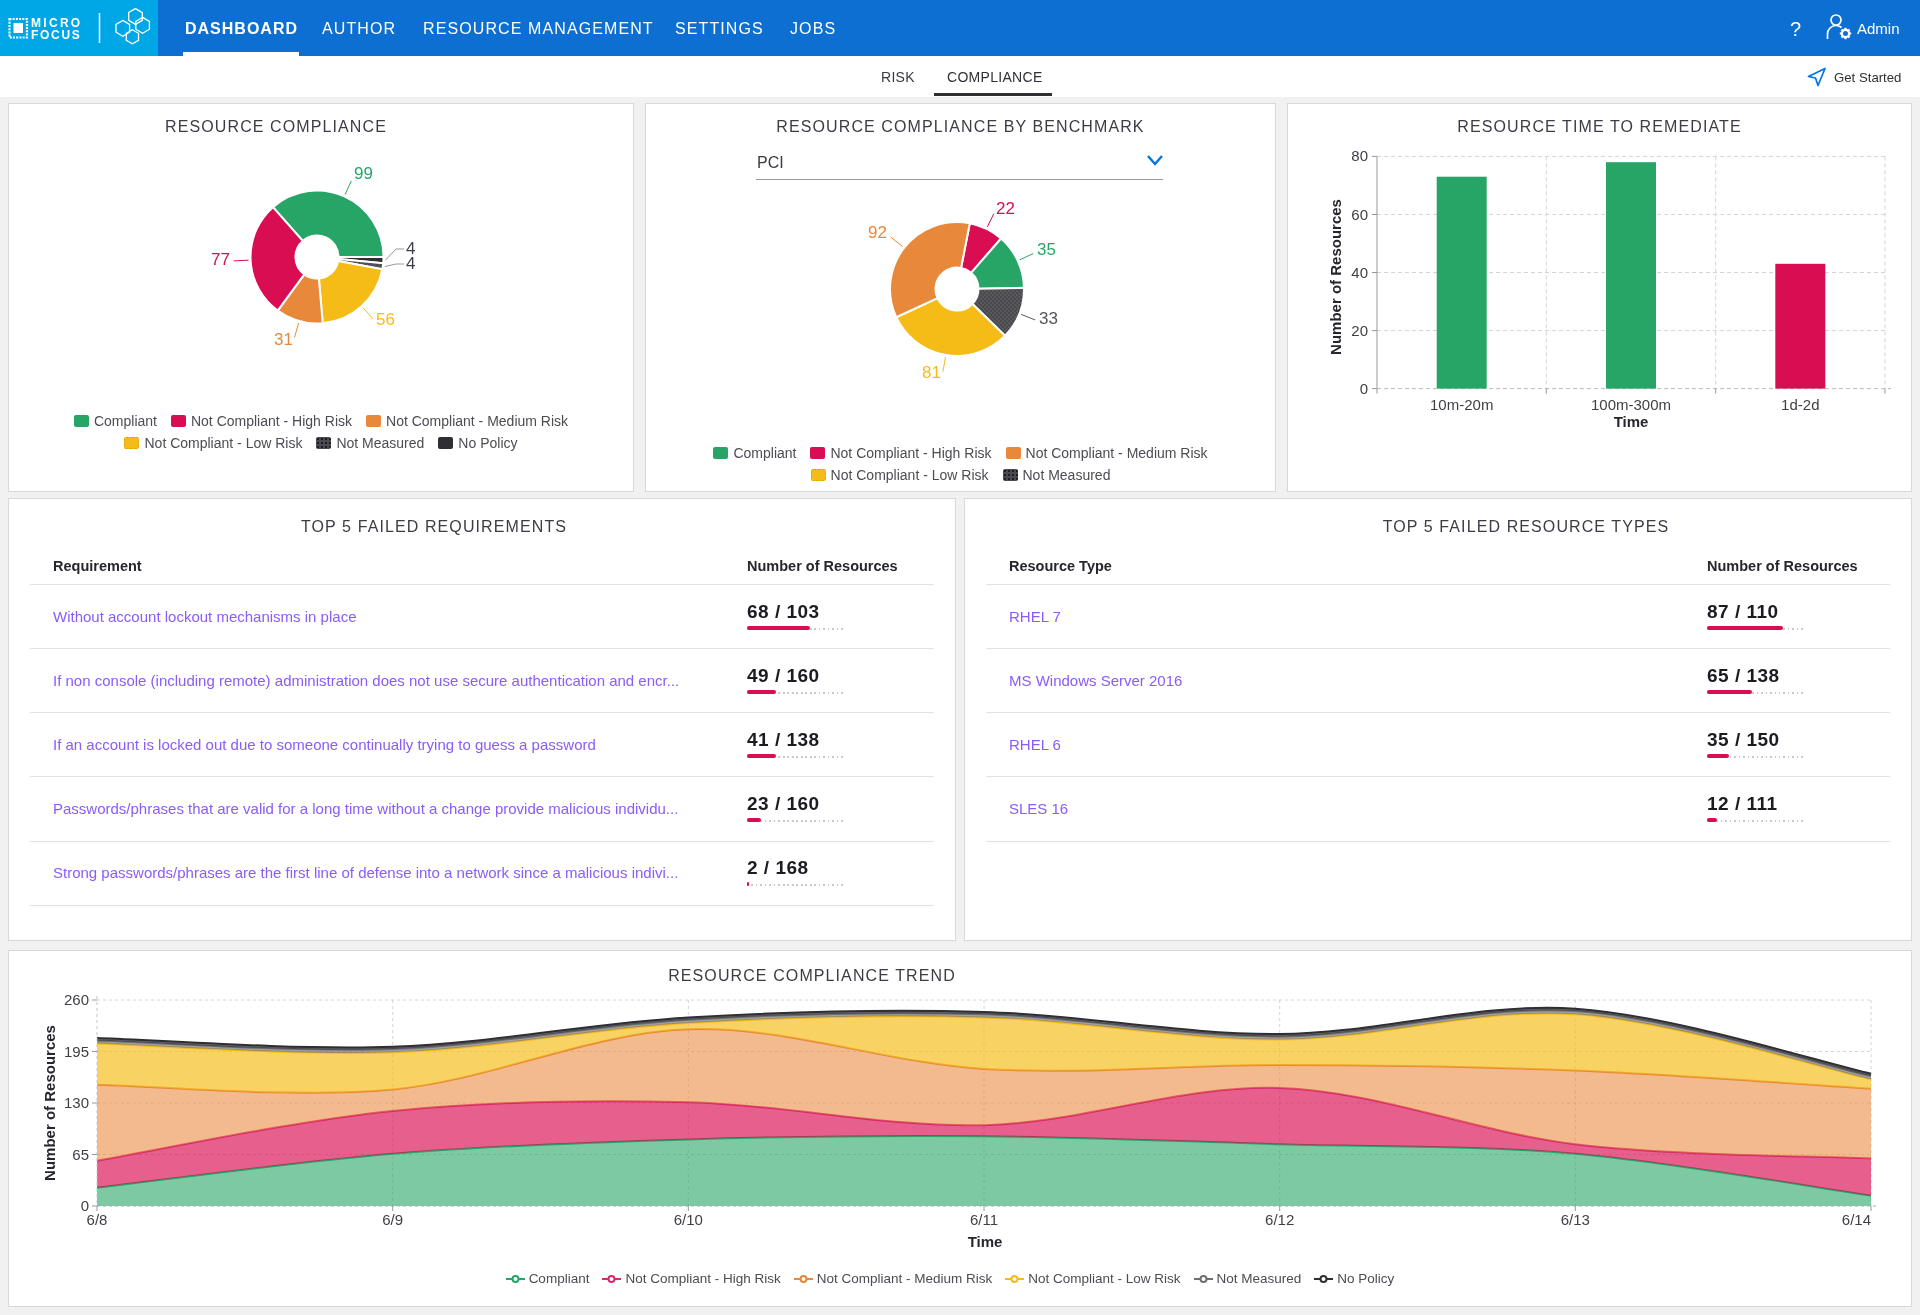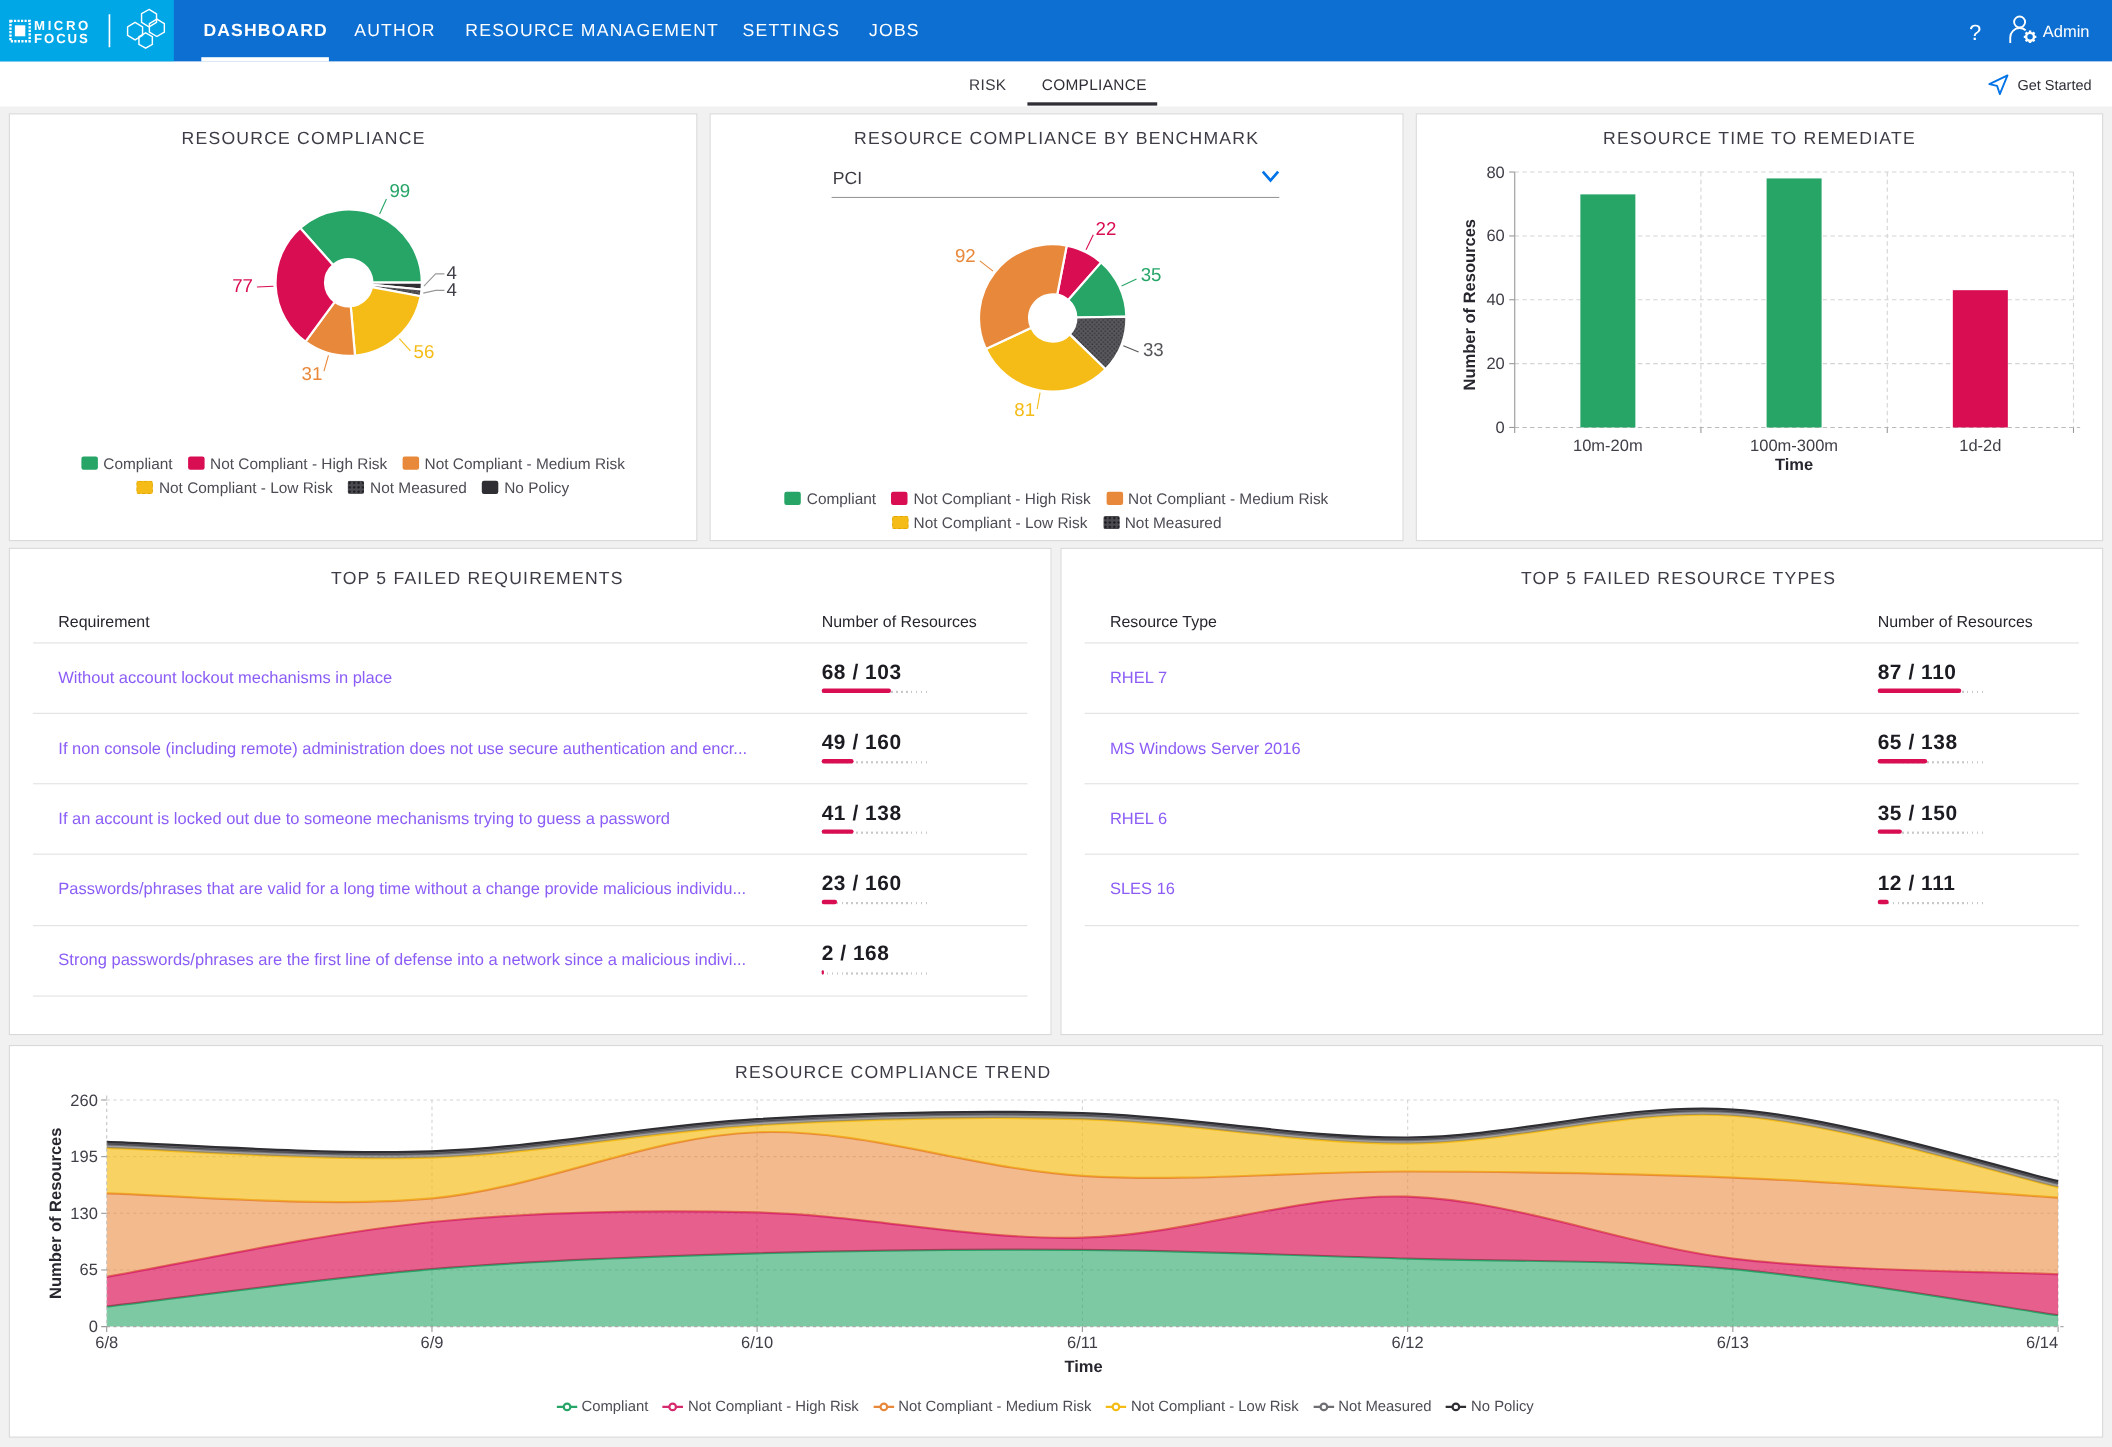--- a/index.html
+++ b/index.html
@@ -1,21 +1,21 @@
 <!DOCTYPE html>
 <html><head><meta charset="utf-8"><style>
 *{margin:0;padding:0;box-sizing:border-box}
 body{width:1920px;height:1315px;background:#F1F1F2;font-family:"Liberation Sans",sans-serif;position:relative;overflow:hidden}
 .abs{position:absolute}
 .card{position:absolute;background:#fff;border:1px solid #D8D8D8}
 .ctitle{position:absolute;width:100%;text-align:center;font-size:16px;letter-spacing:1.1px;color:#3C3C46}
 .sep{position:absolute;height:1px;background:#E2E2E2}
 .rowtext{position:absolute;font-size:15px;color:#8b5cf6}
 .rownum{position:absolute;font-size:19px;font-weight:bold;color:#1B1B22;letter-spacing:0.5px}
-.thead{position:absolute;font-size:14.5px;font-weight:normal;color:#26262E}
+.thead{position:absolute;font-size:14.5px;font-weight:bold;color:#26262E}
 .track{position:absolute;height:2px;background-image:repeating-linear-gradient(90deg,#C8C8C8 0 1.5px,transparent 1.5px 4.5px);margin-top:1px}
 .rbar{position:absolute;height:4px;background:#D90E52;border-radius:2px}
 .navitem{position:absolute;color:#fff;font-size:16px;letter-spacing:1.1px;top:20px;white-space:nowrap}
 .legend{position:absolute;width:100%;display:flex;justify-content:center;gap:14px}
 .litem{display:flex;align-items:center;gap:5px;font-size:14px;color:#4C4C55;white-space:nowrap}
 .sw{width:15px;height:12px;border-radius:2px;flex:0 0 auto}
 </style></head><body>
 <div class="abs" style="left:0;top:0;width:1920px;height:56px;background:#0D6FD1"></div>
 <div class="abs" style="left:0;top:0;width:158px;height:56px;background:#00A7E7"></div>
 <svg class="abs" style="left:0;top:0" width="160" height="56" viewBox="0 0 160 56">
@@ -258,21 +258,21 @@
 <div class="rowtext" style="left:53px;top:608px">Without account lockout mechanisms in place</div>
 <div class="rownum" style="left:747px;top:601px">68 / 103</div>
 <div class="track" style="left:747px;top:627px;width:96px"></div>
 <div class="rbar" style="left:747px;top:626px;width:63px"></div>
 <div class="sep" style="left:30px;top:648px;width:904px"></div>
 <div class="rowtext" style="left:53px;top:672px">If non console (including remote) administration does not use secure authentication and encr...</div>
 <div class="rownum" style="left:747px;top:665px">49 / 160</div>
 <div class="track" style="left:747px;top:691px;width:96px"></div>
 <div class="rbar" style="left:747px;top:690px;width:29px"></div>
 <div class="sep" style="left:30px;top:712px;width:904px"></div>
-<div class="rowtext" style="left:53px;top:736px">If an account is locked out due to someone mechanisms trying to guess a password</div>
+<div class="rowtext" style="left:53px;top:736px">If an account is locked out due to someone continually trying to guess a password</div>
 <div class="rownum" style="left:747px;top:729px">41 / 138</div>
 <div class="track" style="left:747px;top:755px;width:96px"></div>
 <div class="rbar" style="left:747px;top:754px;width:29px"></div>
 <div class="sep" style="left:30px;top:776px;width:904px"></div>
 <div class="rowtext" style="left:53px;top:800px">Passwords/phrases that are valid for a long time without a change provide malicious individu...</div>
 <div class="rownum" style="left:747px;top:793px">23 / 160</div>
 <div class="track" style="left:747px;top:819px;width:96px"></div>
 <div class="rbar" style="left:747px;top:818px;width:14px"></div>
 <div class="sep" style="left:30px;top:841px;width:904px"></div>
 <div class="rowtext" style="left:53px;top:864px">Strong passwords/phrases are the first line of defense into a network since a malicious indivi...</div>

